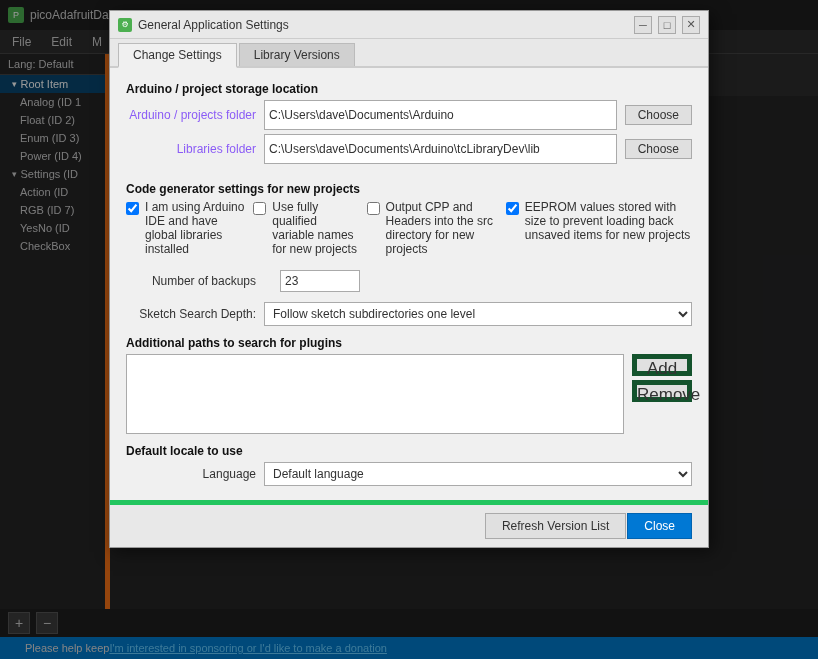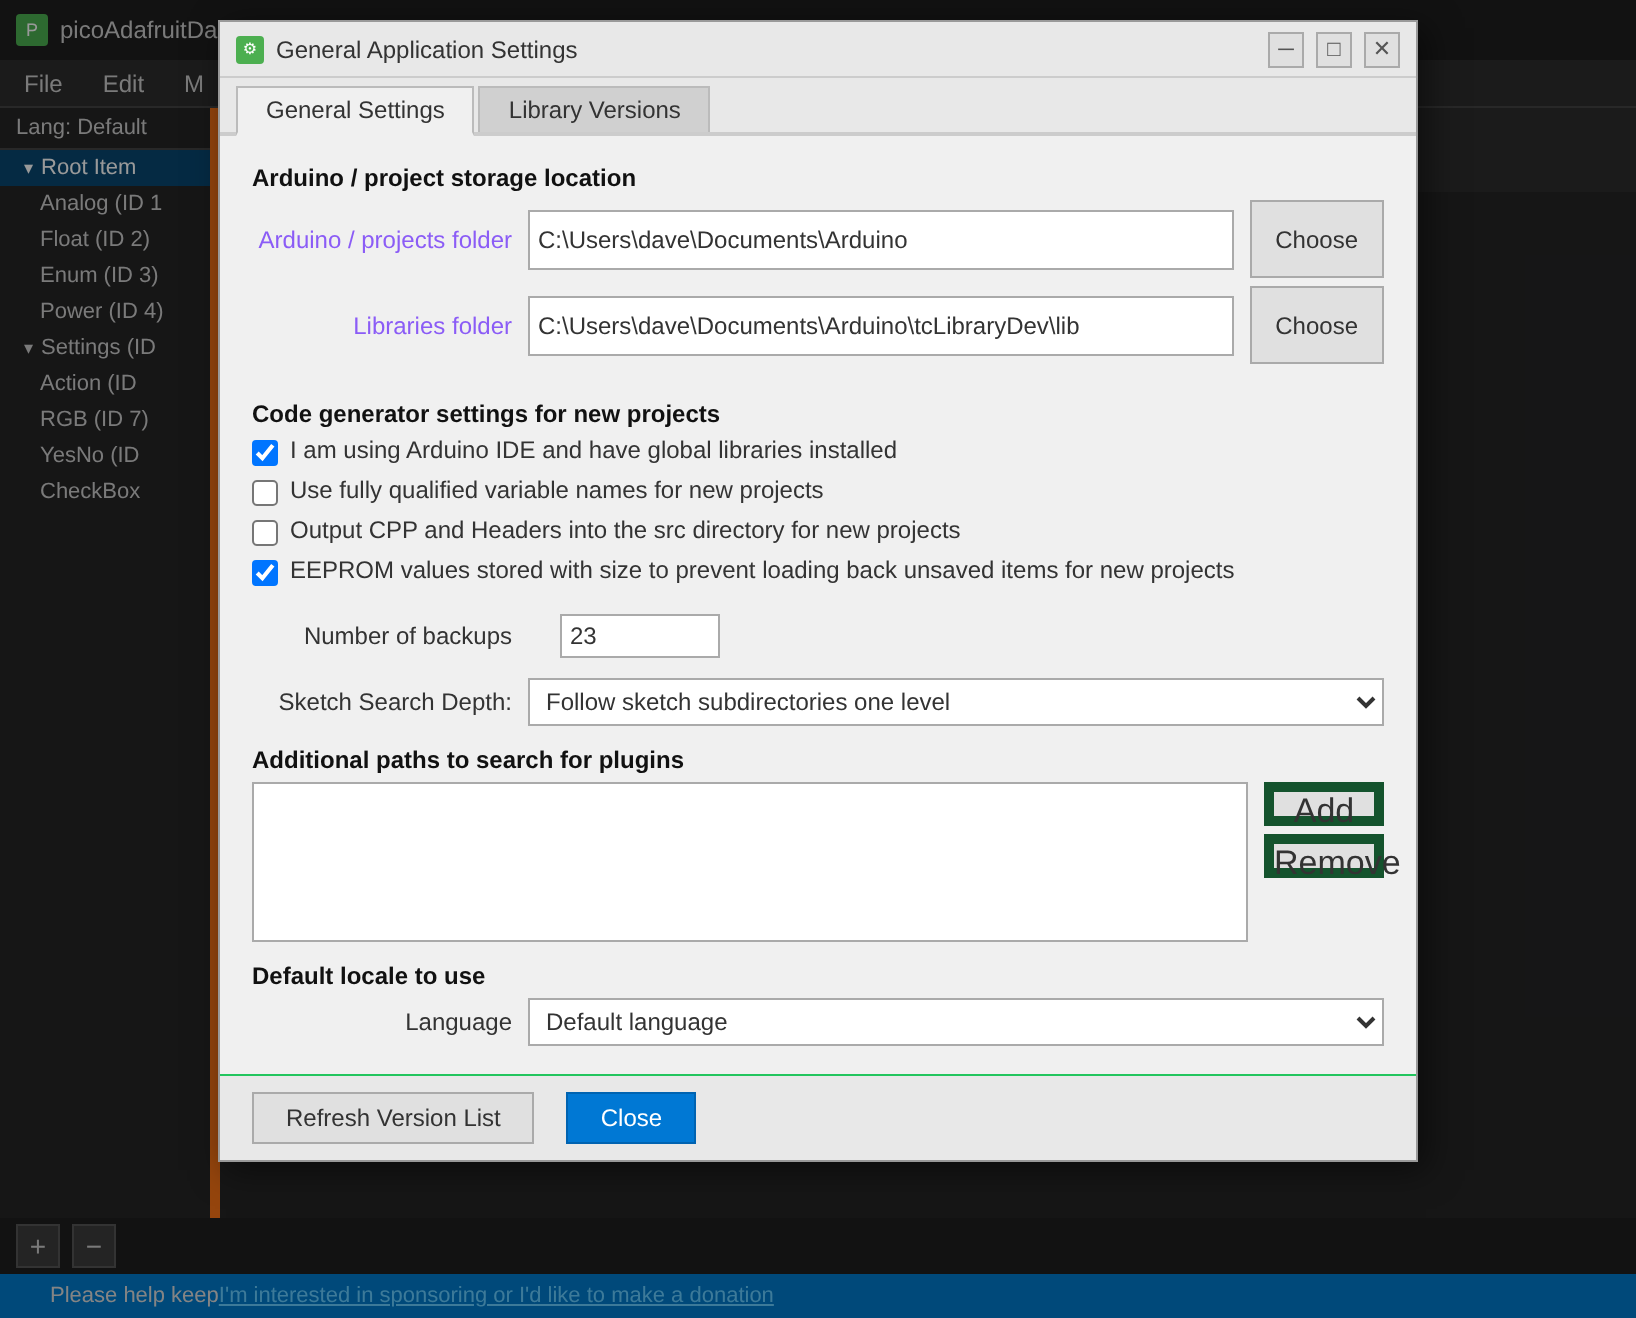--- a/index.html
+++ b/index.html
@@ -291,21 +291,21 @@
       flex: 1;
       height: 30px;
       border: 1px solid #aaa;
       background: white;
       font-size: 12px;
       padding: 2px 4px;
       color: #333;
     }
 
     .choose-btn {
-      height: 39px;
+      height: 20px;
       padding: 0 12px;
       background: #e0e0e0;
       border: 1px solid #aaa;
       font-size: 12px;
       cursor: pointer;
       color: #333;
       white-space: nowrap;
     }
 
     .checkbox-row {
@@ -394,24 +394,24 @@
       height: 22px;
       background: #e0e0e0;
       border: 5px solid #14532d;
       font-size: 17px;
       cursor: pointer;
       color: #333;
     }
 
     .modal-footer {
       display: flex;
-      justify-content: flex-start;
-      gap: 16px;
+      justify-content: flex-end;
+      gap: 1px;
       padding: 8px 16px;
-      border-top: 1px solid #22c55e;
+      border-top: 5px solid #22c55e;
       background: #e8e8e8;
     }
 
     .footer-btn {
       height: 26px;
       padding: 0 16px;
       font-size: 12px;
       cursor: pointer;
       border: 1px solid #aaa;
       color: #333;
@@ -425,21 +425,21 @@
       background: #0078d4;
       color: white;
       border-color: #0063b1;
     }
 
     .storage-section { margin-bottom: 4px; }
     .code-gen-section { margin-bottom: 4px; }
 
     .checkboxes-group {
       display: flex;
-      flex-direction: column;
+      flex-direction: row;
       gap: 5px;
       margin-left: 0;
     }
 
     .status-text {
       color: #ddd;
       font-size: 11px;
     }
 
     .link-text {
@@ -542,21 +542,21 @@
 
     <div class="modal-titlebar">
       <div class="modal-title-icon">⚙</div>
       <span class="modal-title-text">General Application Settings</span>
       <div class="modal-titlebar-btn">─</div>
       <div class="modal-titlebar-btn">□</div>
       <div class="modal-titlebar-btn">✕</div>
     </div>
 
     <div class="modal-tabs">
-      <div class="modal-tab active">General Settings</div>
+      <div class="modal-tab active">Change Settings</div>
       <div class="modal-tab">Library Versions</div>
     </div>
 
     <div class="modal-body">
 
       <div class="storage-section">
         <div class="section-title">Arduino / project storage location</div>
 
         <div class="field-row">
           <span class="field-label">Arduino / projects folder</span>

